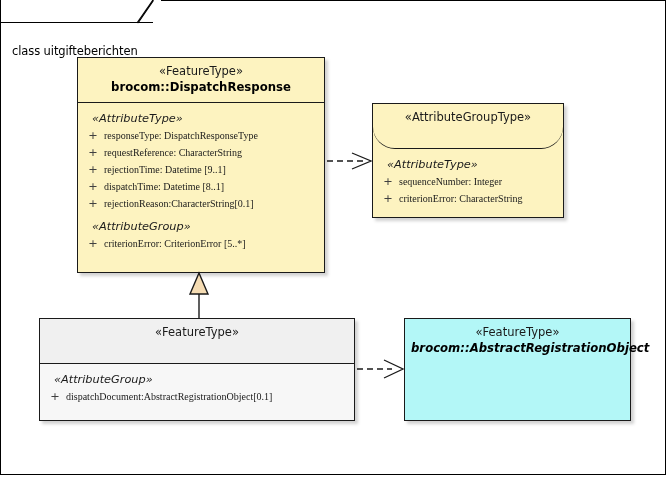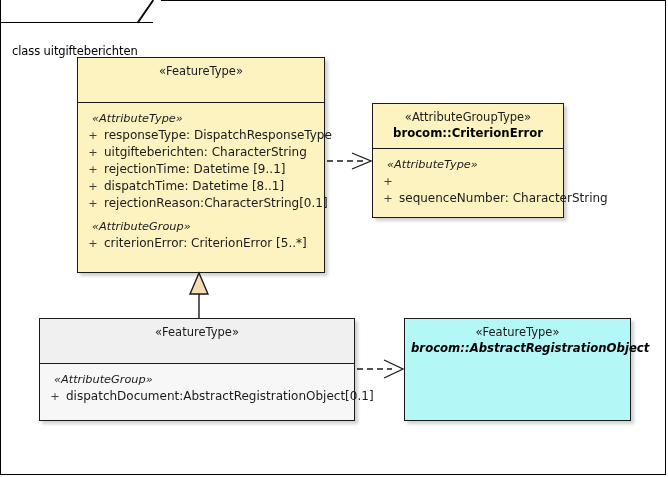--- a/index.html
+++ b/index.html
@@ -117,22 +117,23 @@
     white-space: nowrap;
   }
   .attr-vis {
     width: 22px;
     text-align: center;
     font-size: 11.3px;
     color: #404040;
     flex: 0 0 auto;
   }
   .attr-text {
-    font-size: 12px;
+    font-size: 10px;
     color: #1a1a1a;
+    font-family: Liberation Serif, serif;
   }
   .spacer-sm { height: 6px; }
 
   
   .fill-yellow  { background: #fdf3c0; }
   .fill-grey    { background: #f0f0f0; }
   .fill-grey-b  { background: #f7f7f7; }
   .fill-cyan    { background: #b3f7f7; }
 
   
@@ -158,30 +159,31 @@
   <div class="diagram-tab-diag">
     <svg width="24" height="24" viewBox="0 0 24 24">
       <path d="M16 0 L16 1 L16 1 L1 23" stroke="#000000" stroke-width="1.2" fill="none"></path>
       <path d="M16 0 L0 23" stroke="#000000" stroke-width="1.2" fill="none"></path>
     </svg>
   </div>
 
   <div class="uml-node fill-yellow" style="left:77px; top:57px; width:248px; height:216px;">
     <div class="node-header with-divider" style="height:45px;">
       <div class="stereotype">«FeatureType»</div>
+      <div class="node-title">brocom::DispatchResponse</div>
     </div>
     <div class="node-body">
       <div class="group-label">«AttributeType»</div>
       <div class="attr-row">
         <span class="attr-vis">+</span>
         <span class="attr-text">responseType: DispatchResponseType</span>
       </div>
       <div class="attr-row">
         <span class="attr-vis">+</span>
-        <span class="attr-text">uitgifteberichten: CharacterString</span>
+        <span class="attr-text">requestReference: CharacterString</span>
       </div>
       <div class="attr-row">
         <span class="attr-vis">+</span>
         <span class="attr-text">rejectionTime: Datetime [9..1]</span>
       </div>
       <div class="attr-row">
         <span class="attr-vis">+</span>
         <span class="attr-text">dispatchTime: Datetime [8..1]</span>
       </div>
       <div class="attr-row">
@@ -191,32 +193,32 @@
       <div class="spacer-sm"></div>
       <div class="group-label">«AttributeGroup»</div>
       <div class="attr-row">
         <span class="attr-vis">+</span>
         <span class="attr-text">criterionError: CriterionError [5..*]</span>
       </div>
     </div>
   </div>
 
   <div class="uml-node fill-yellow" style="left:372px; top:103px; width:192px; height:115px;">
-    <div class="node-header with-divider" style="height:45px;">
+    <div class="node-header with-divider" style="height:45px;border-radius:22px;">
       <div class="stereotype">«AttributeGroupType»</div>
-      <div class="node-title">brocom::CriterionError</div>
     </div>
     <div class="node-body">
       <div class="group-label">«AttributeType»</div>
       <div class="attr-row">
         <span class="attr-vis">+</span>
-      </div>
-      <div class="attr-row">
-        <span class="attr-vis">+</span>
-        <span class="attr-text">sequenceNumber: CharacterString</span>
+        <span class="attr-text">sequenceNumber: Integer</span>
+      </div>
+      <div class="attr-row">
+        <span class="attr-vis">+</span>
+        <span class="attr-text">criterionError: CharacterString</span>
       </div>
     </div>
   </div>
 
   <div class="uml-node fill-grey-b" style="left:39px; top:318px; width:316px; height:103px;">
     <div class="node-header with-divider fill-grey" style="height:45px;">
       <div class="stereotype">«FeatureType»</div>
     </div>
     <div class="node-body">
       <div class="group-label">«AttributeGroup»</div>

